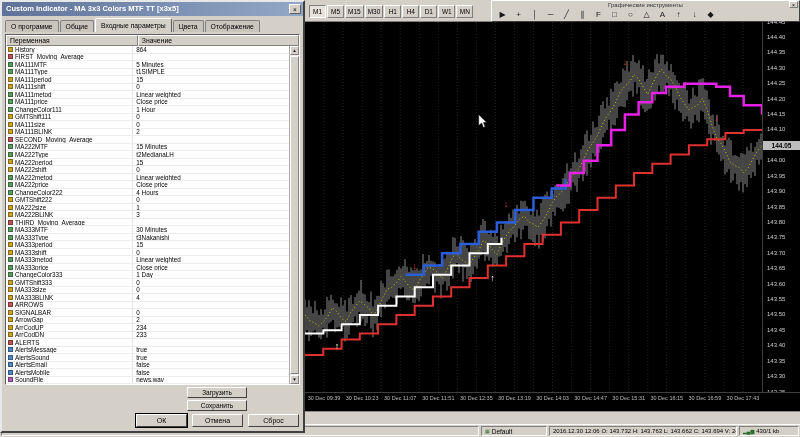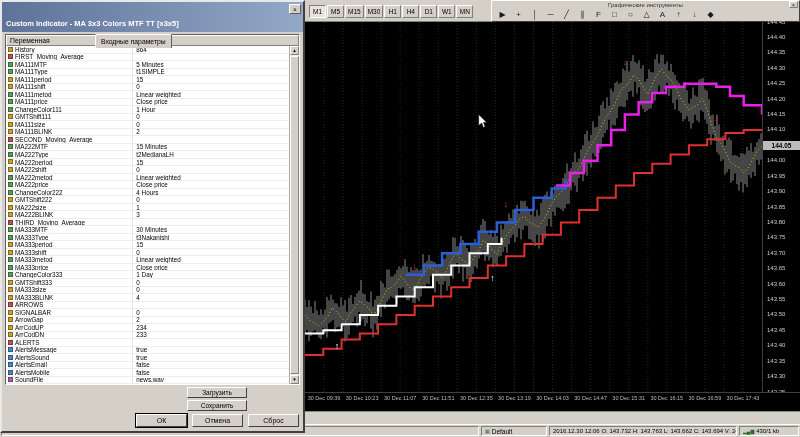--- a/index.html
+++ b/index.html
@@ -31,21 +31,21 @@
   .statusbar{position:absolute;left:0;right:0;bottom:0;height:13px;background:#d4d0c8;border-top:1px solid #fff;display:flex;z-index:5;font-size:6px;color:#000;}
   .sb{margin:1px;border:1px solid;border-color:#808080 #fff #fff #808080;display:flex;align-items:center;padding:0 3px;gap:2px;white-space:nowrap;overflow:hidden;}
   .sb.sp{flex:0 0 478px;}
   .sb.profile{flex:0 0 66px;font-size:6.5px;}
   .sb.quote{flex:1;}
   .sb.conn{flex:0 0 60px;}
   .sbicon{font-size:5px;color:#2a6e2a;}
 
   
   .dialog{position:absolute;left:0;top:0;width:305px;height:433px;background:#d4d0c8;border:2px solid;border-color:#e8e8e8 #404040 #404040 #e8e8e8;z-index:10;}
-  .dlg-title{height:14px;background:linear-gradient(90deg,#5f739a,#93a7c7);color:#fff;font-size:7.5px;font-weight:bold;line-height:14px;padding:15px 4px;position:relative;white-space:nowrap;overflow:hidden;}
+  .dlg-title{height:14px;background:linear-gradient(90deg,#5f739a,#93a7c7);color:#fff;font-size:7.5px;font-weight:bold;line-height:14px;padding:0 4px;position:relative;white-space:nowrap;overflow:hidden;}
   .dclose{position:absolute;right:2px;top:2px;width:12px;height:10px;background:#d4d0c8;color:#000;font-size:6.5px;font-weight:normal;line-height:9px;text-align:center;border:1px solid;border-color:#fff #606060 #606060 #fff;}
   .dlg-tabs{display:flex;align-items:flex-end;height:16px;padding:2px 3px 0;}
   .tab{font-size:6.8px;height:12px;line-height:11px;padding:0 5px;background:#c9c5bd;color:#000;border:1px solid #808080;border-bottom:none;border-radius:2px 2px 0 0;margin-right:1px;}
   .tab.active{background:#d4d0c8;height:14px;line-height:13px;border-color:#fff #606060 #d4d0c8 #fff;position:relative;z-index:2;}
   .tablewrap{position:absolute;left:3px;right:3px;top:32px;bottom:46px;background:#fff;border:1px solid;border-color:#606060 #fff #fff #606060;overflow:hidden;}
   .thead{display:flex;height:11px;background:#d4d0c8;font-size:6.8px;color:#000;}
   .thead span{border:1px solid;border-color:#fff #808080 #808080 #fff;line-height:9px;padding-left:3px;}
   .thead span:first-child{flex:0 0 45%;}
   .thead span:last-child{flex:1;}
   .rows{position:absolute;top:11px;left:0;right:10px;bottom:0;display:flex;flex-direction:column;}

